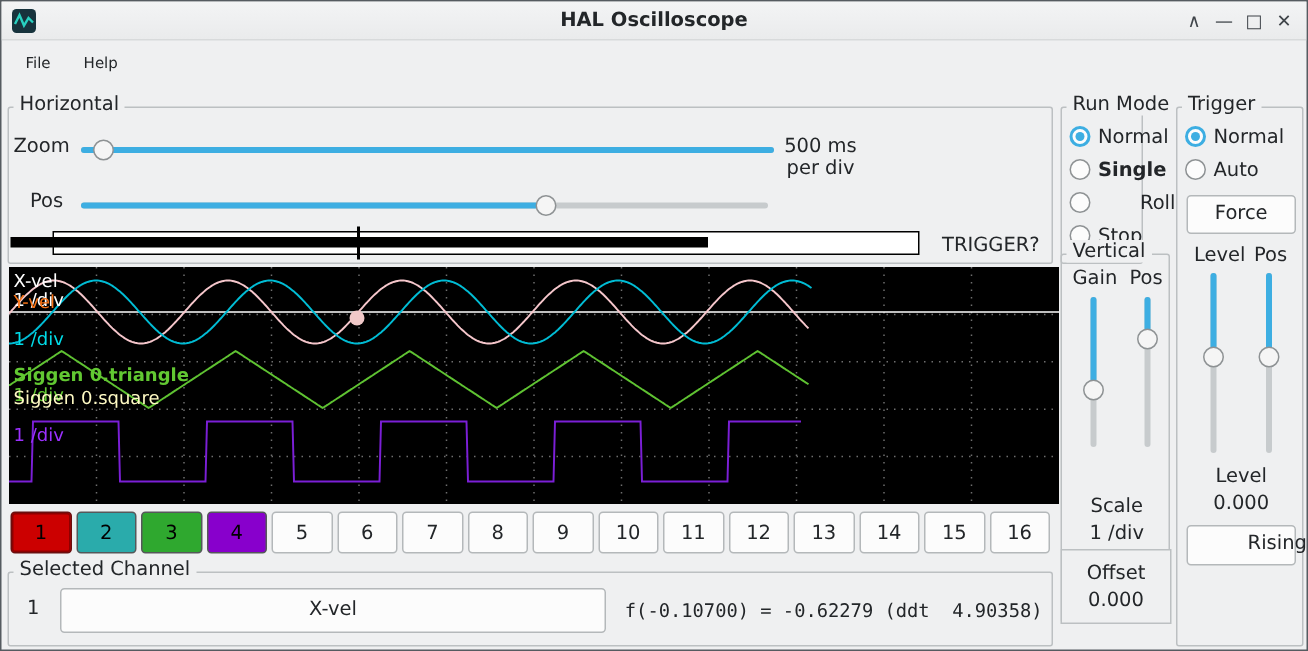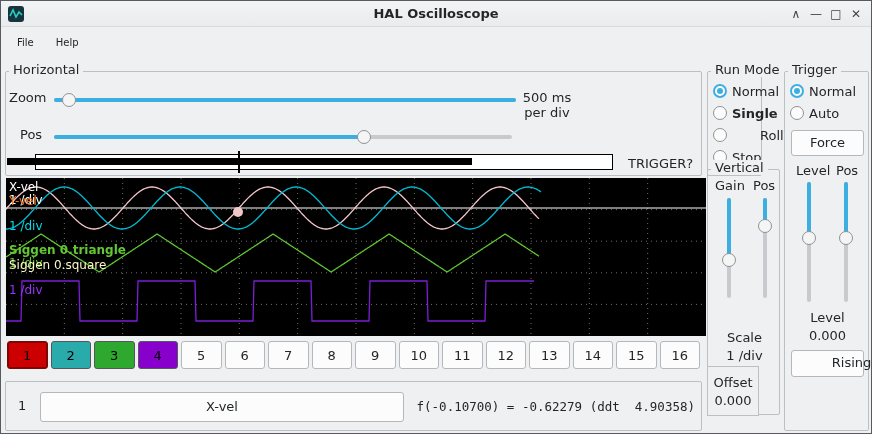--- a/index.html
+++ b/index.html
@@ -204,21 +204,21 @@
     </div>
     <div class="vslider" style="left:49px; top:28px; height:100px;">
       <div class="groove"></div>
       <div class="fill" style="height:28px;"></div>
       <div class="handle" style="top:21px;"></div>
     </div>
 
     <span class="lbl center" style="left:0; top:160px; width:73px;">Scale</span>
     <span class="lbl center" style="left:0; top:178px; width:73px;">1 /div</span>
 
-    <div class="offset-box" style="left:-1px; top:196px; width:52px; height:50px;">
+    <div class="offset-box" style="left:-1px; top:196px; width:74px; height:50px;">
       <div>Offset</div>
       <div>0.000</div>
     </div>
   </div>
 
   <div class="scope">
     <svg width="700" height="158" style="position:absolute; left:0; top:0;">
         <line x1="58.333333333333336" y1="0" x2="58.333333333333336" y2="158" stroke="#6e6e6e" stroke-width="1" stroke-dasharray="1 4"></line>
         <line x1="116.66666666666667" y1="0" x2="116.66666666666667" y2="158" stroke="#6e6e6e" stroke-width="1" stroke-dasharray="1 4"></line>
         <line x1="175" y1="0" x2="175" y2="158" stroke="#6e6e6e" stroke-width="1" stroke-dasharray="1 4"></line>
@@ -264,18 +264,19 @@
       <div class="ch-btn">10</div>
       <div class="ch-btn">11</div>
       <div class="ch-btn">12</div>
       <div class="ch-btn">13</div>
       <div class="ch-btn">14</div>
       <div class="ch-btn">15</div>
       <div class="ch-btn">16</div>
     </div>
 
   <div class="groupbox" style="left:4px; top:380px; width:697px; height:50px;">
+    <span class="gb-title">Selected Channel</span>
     <span class="lbl" style="left:12px; top:16px;">1</span>
     <div class="btn" style="left:34px; top:10px; width:364px; height:30px;">X-vel</div>
     <span class="readout" style="right:6px; top:17px;margin-left:20px;">f(-0.10700) = -0.62279 (ddt  4.90358)</span>
   </div>
 
 </div>
 
 </body></html>

